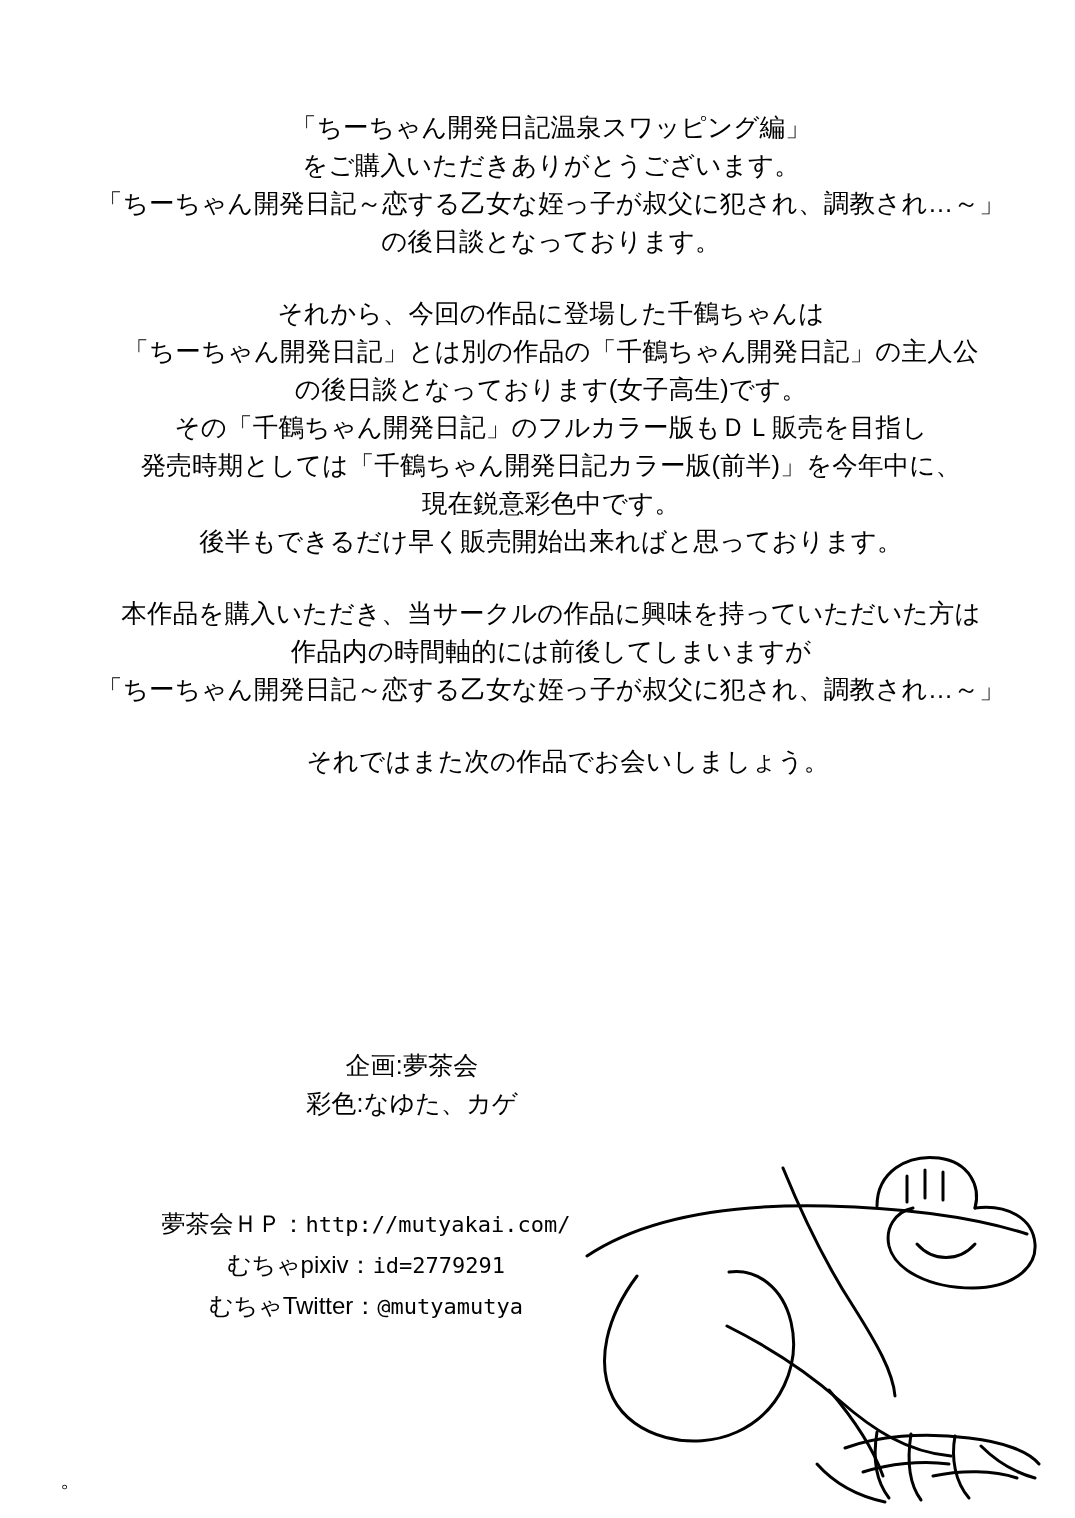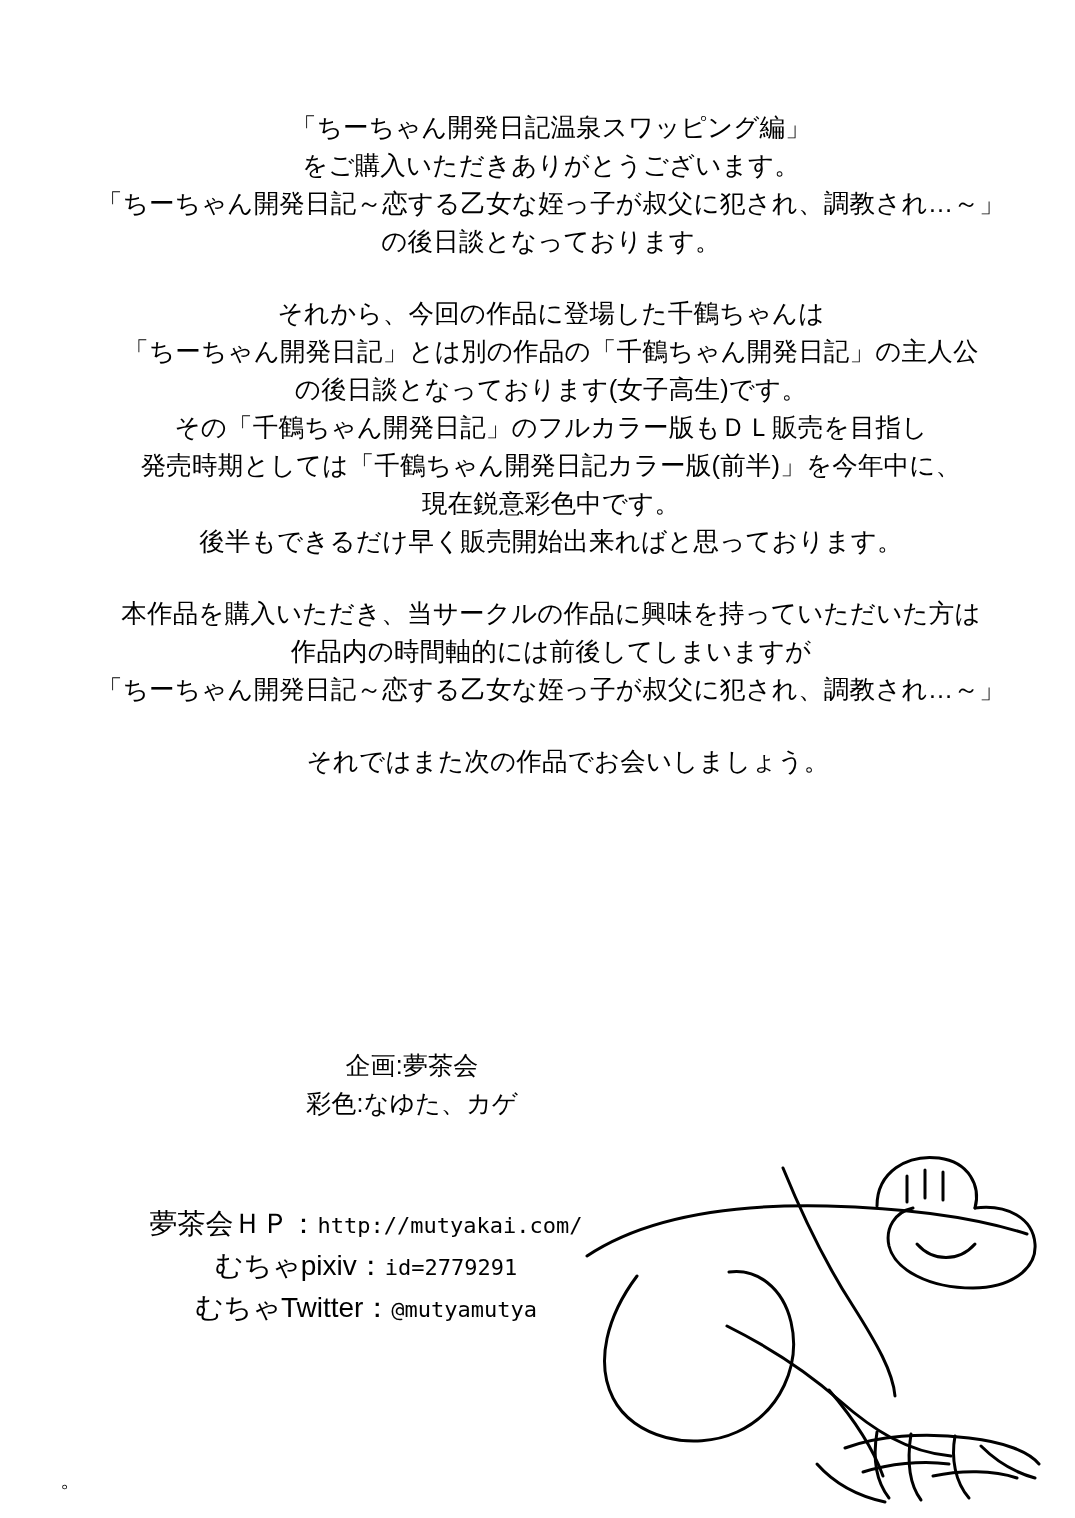--- a/index.html
+++ b/index.html
@@ -57,21 +57,21 @@
     width: 620px;
   }
   .links .line {
     font-family: "DejaVu Sans Mono", "Liberation Mono", monospace;
     font-size: 22px;
     line-height: 40px;
     letter-spacing: 0px;
   }
   .links .line .jp {
     font-family: "Liberation Sans", sans-serif;
-    font-size: 28px;
+    font-size: 24px;
   }
   .signature {
     position: absolute;
     right: 28px;
     bottom: 12px;
     width: 470px;
     height: 360px;
     pointer-events: none;
   }
   .signature svg {

